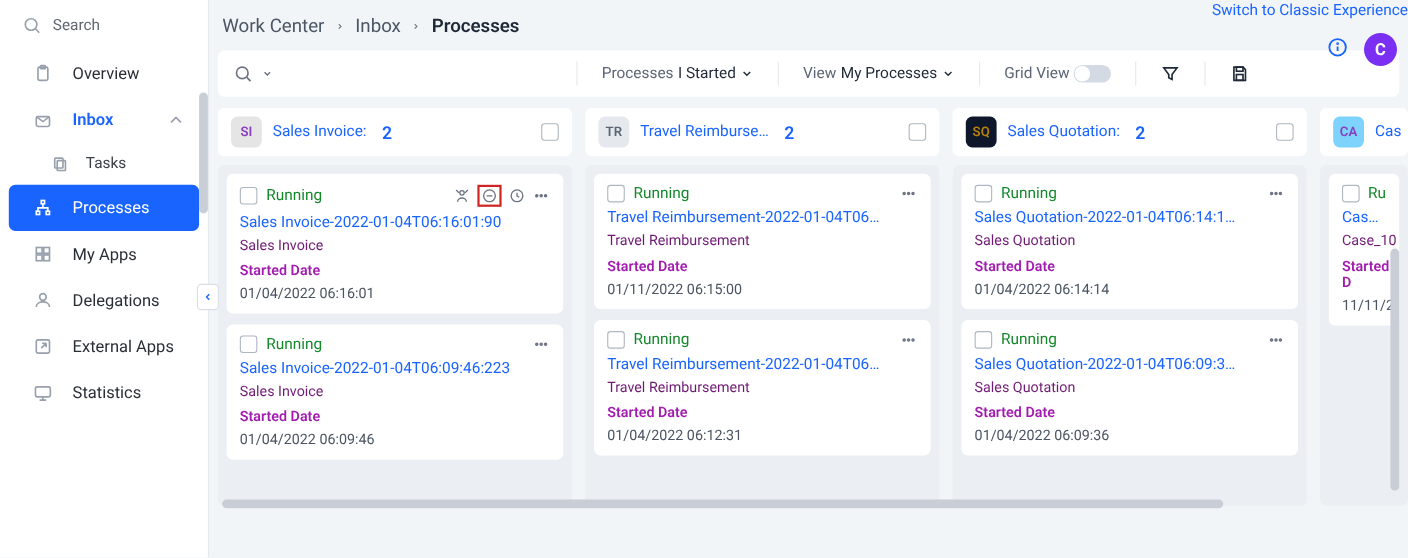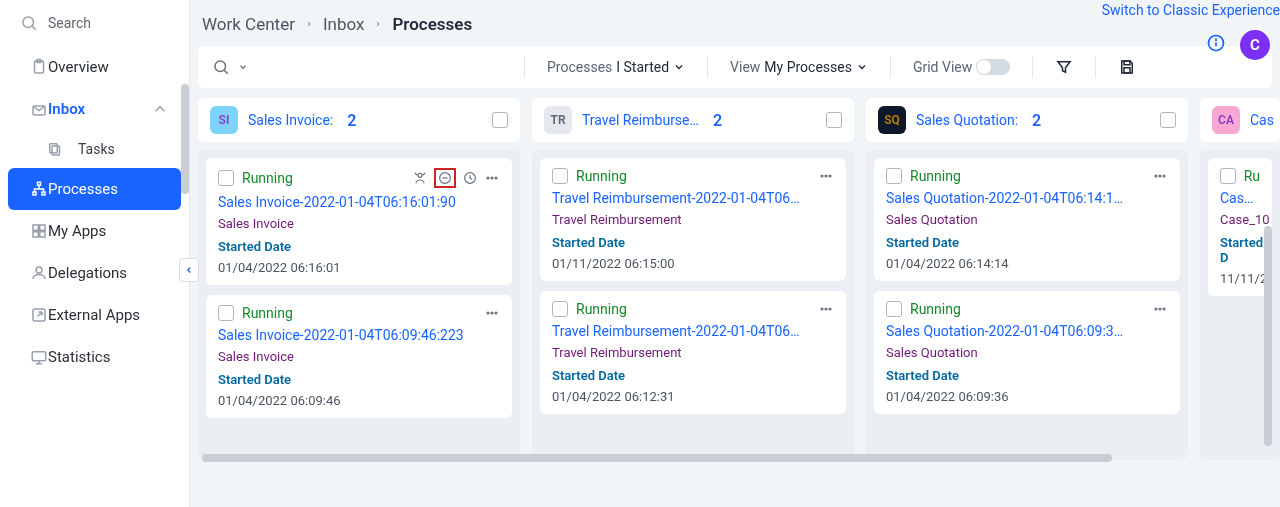--- a/index.html
+++ b/index.html
@@ -5,21 +5,21 @@
   * { box-sizing: border-box; margin: 0; padding: 0; }
   html, body { width: 1280px; height: 507px; overflow: hidden; font-family: -apple-system, BlinkMacSystemFont, "Segoe UI", Roboto, Arial, sans-serif; background: #f2f5f8; }
   .top-link { position: absolute; right: 0; top: 2px; font-size: 14px; color: #1964ff; text-decoration: none; }
   .layout { display: flex; height: 100%; }
   
   .sidebar { width: 198px; background: #fff; display: flex; flex-direction: column; border-right: 1px solid #e5e8ec; position: relative; }
   .search-row { display: flex; align-items: center; gap: 10px; padding: 14px 16px 10px 20px; color: #6b7280; }
   .search-row svg { flex: 0 0 auto; }
   .search-row span { font-size: 14px; color: #606770; }
   .nav { padding-top: 4px; }
-  .nav-item { display: flex; gap: 0; padding: 12px 12px 12px 22px; font-size: 15px; color: #2a2f36; cursor: pointer; border-radius: 6px; margin: 0 8px; }
+  .nav-item { display: flex; gap: 18px; padding: 12px 12px 12px 22px; font-size: 15px; color: #2a2f36; cursor: pointer; border-radius: 6px; margin: 0 8px; }
   .nav-item .chev { margin-left: auto; }
   .nav-item.inbox { color: #1964ff; font-weight: 600; }
   .nav-sub { display: flex; align-items: center; gap: 14px; padding: 10px 12px 10px 38px; font-size: 14px; color: #3a3f47; cursor: pointer; margin: 0 8px; }
   .nav-item.active { background: #1964ff; color: #fff; border-radius: 6px; }
   .nav-item.active svg { stroke: #fff; }
   .nav-item svg, .nav-sub svg { stroke: #97a0ac; }
   .sidebar-scroll-indicator { position:absolute; right:0; top:84px; width:8px; height:110px; background:#c9ced6; border-radius:4px;}
   .collapse-btn { position: absolute; right: -10px; top: 258px; width: 20px; height: 24px; background:#fff; border:1px solid #d9dee5; border-radius:4px; display:flex;align-items:center;justify-content:center; cursor:pointer; z-index:5;}
   
   .main { flex: 1; padding: 0 0 0 8px; position: relative; }
@@ -49,21 +49,21 @@
   .lane-count { color:#1964ff; font-size:16px; font-weight:600; margin-left:4px;}
   .lane-check { margin-left:auto; }
   .lane-cards { background:#ebeff3; border-radius:6px; padding:8px; display:flex; flex-direction:column; gap:10px; flex:1; min-height: 310px;}
   .card { background:#fff; border-radius:6px; padding:10px 12px; display:flex; flex-direction:column; gap:6px;}
   .card-top { display:flex; align-items:center; gap:8px;}
   .card-status { color:#14892c; font-size:14px; }
   .card-icons { margin-left:auto; display:flex; align-items:center; gap:6px; color:#6b7280;}
   .highlight-box { border:2px solid #d02323; padding:0 1px; display:inline-flex; }
   .card-title { color:#1964ff; font-size:14px; white-space:nowrap; overflow:hidden; text-overflow:ellipsis; cursor:pointer;}
   .card-sub { color:#701a75; font-size:13px;}
-  .card-label { color:#0369a1; font-size:13px; font-weight:600; margin-top:2px;}
+  .card-label { color:#a21caf; font-size:13px; font-weight:600; margin-top:2px;}
   .card-date { color:#4b5563; font-size:13px;}
   .checkbox { width:16px; height:16px; border:1.5px solid #aeb6c1; border-radius:3px; cursor:pointer; background:#fff;}
   .dots { cursor:pointer; color:#8a929f;}
   .h-scrollbar { position:absolute; bottom:4px; left:4px; right:20px; height:10px; background:transparent;}
   .h-scrollbar .thumb { height:8px; background:#c9ced6; border-radius:4px; width:86%; }
   .v-scrollbar { position:absolute; right:8px; top:128px; width:8px; height:220px; background:#c9ced6; border-radius:4px;}
   .lane.trunc { flex: 0 0 80px; overflow:hidden;}
   .lane.trunc .lane-header { padding-right: 0;}
   svg.icon { width:18px; height:18px; stroke-width:2; fill:none; }
   svg.icon-lg { width:20px; height:20px; stroke-width:2; fill:none; }
@@ -222,21 +222,21 @@
             <rect x="8" y="4" width="8" height="5"></rect>
             <rect x="8" y="13" width="8" height="7"></rect>
           </svg>
       </span>
     </div>
 
     <div class="lanes-wrap">
       <div class="lanes" id="lanes">
           <div class="lane">
             <div class="lane-header">
-              <div class="lane-badge" style="background:#7dd3fc;color:#8a3dbf">SI</div>
+              <div class="lane-badge" style="background:#e5e5e5;color:#8a3dbf">SI</div>
               <span class="lane-title">Sales Invoice:</span>
               <span class="lane-count">2</span>
               <div class="lane-check checkbox"></div>
             </div>
             <div class="lane-cards">
               <div class="card">
                 <div class="card-top">
                   <div class="checkbox"></div>
                   <span class="card-status">Running</span>
                   <div class="card-icons">
@@ -370,21 +370,21 @@
                 </div>
                 <div class="card-title">Sales Quotation-2022-01-04T06:09:3…</div>
                 <div class="card-sub">Sales Quotation</div>
                 <div class="card-label">Started Date</div>
                 <div class="card-date">01/04/2022 06:09:36</div>
               </div>
             </div>
           </div>
           <div class="lane trunc">
             <div class="lane-header">
-              <div class="lane-badge" style="background:#f9a8d4;color:#8a3dbf">CA</div>
+              <div class="lane-badge" style="background:#7dd3fc;color:#8a3dbf">CA</div>
               <span class="lane-title">Cas</span>
             </div>
             <div class="lane-cards">
               <div class="card">
                 <div class="card-top">
                   <div class="checkbox"></div>
                   <span class="card-status">Ru</span>
                 </div>
                 <div class="card-title">Case_1</div>
                 <div class="card-sub">Case_10</div>

